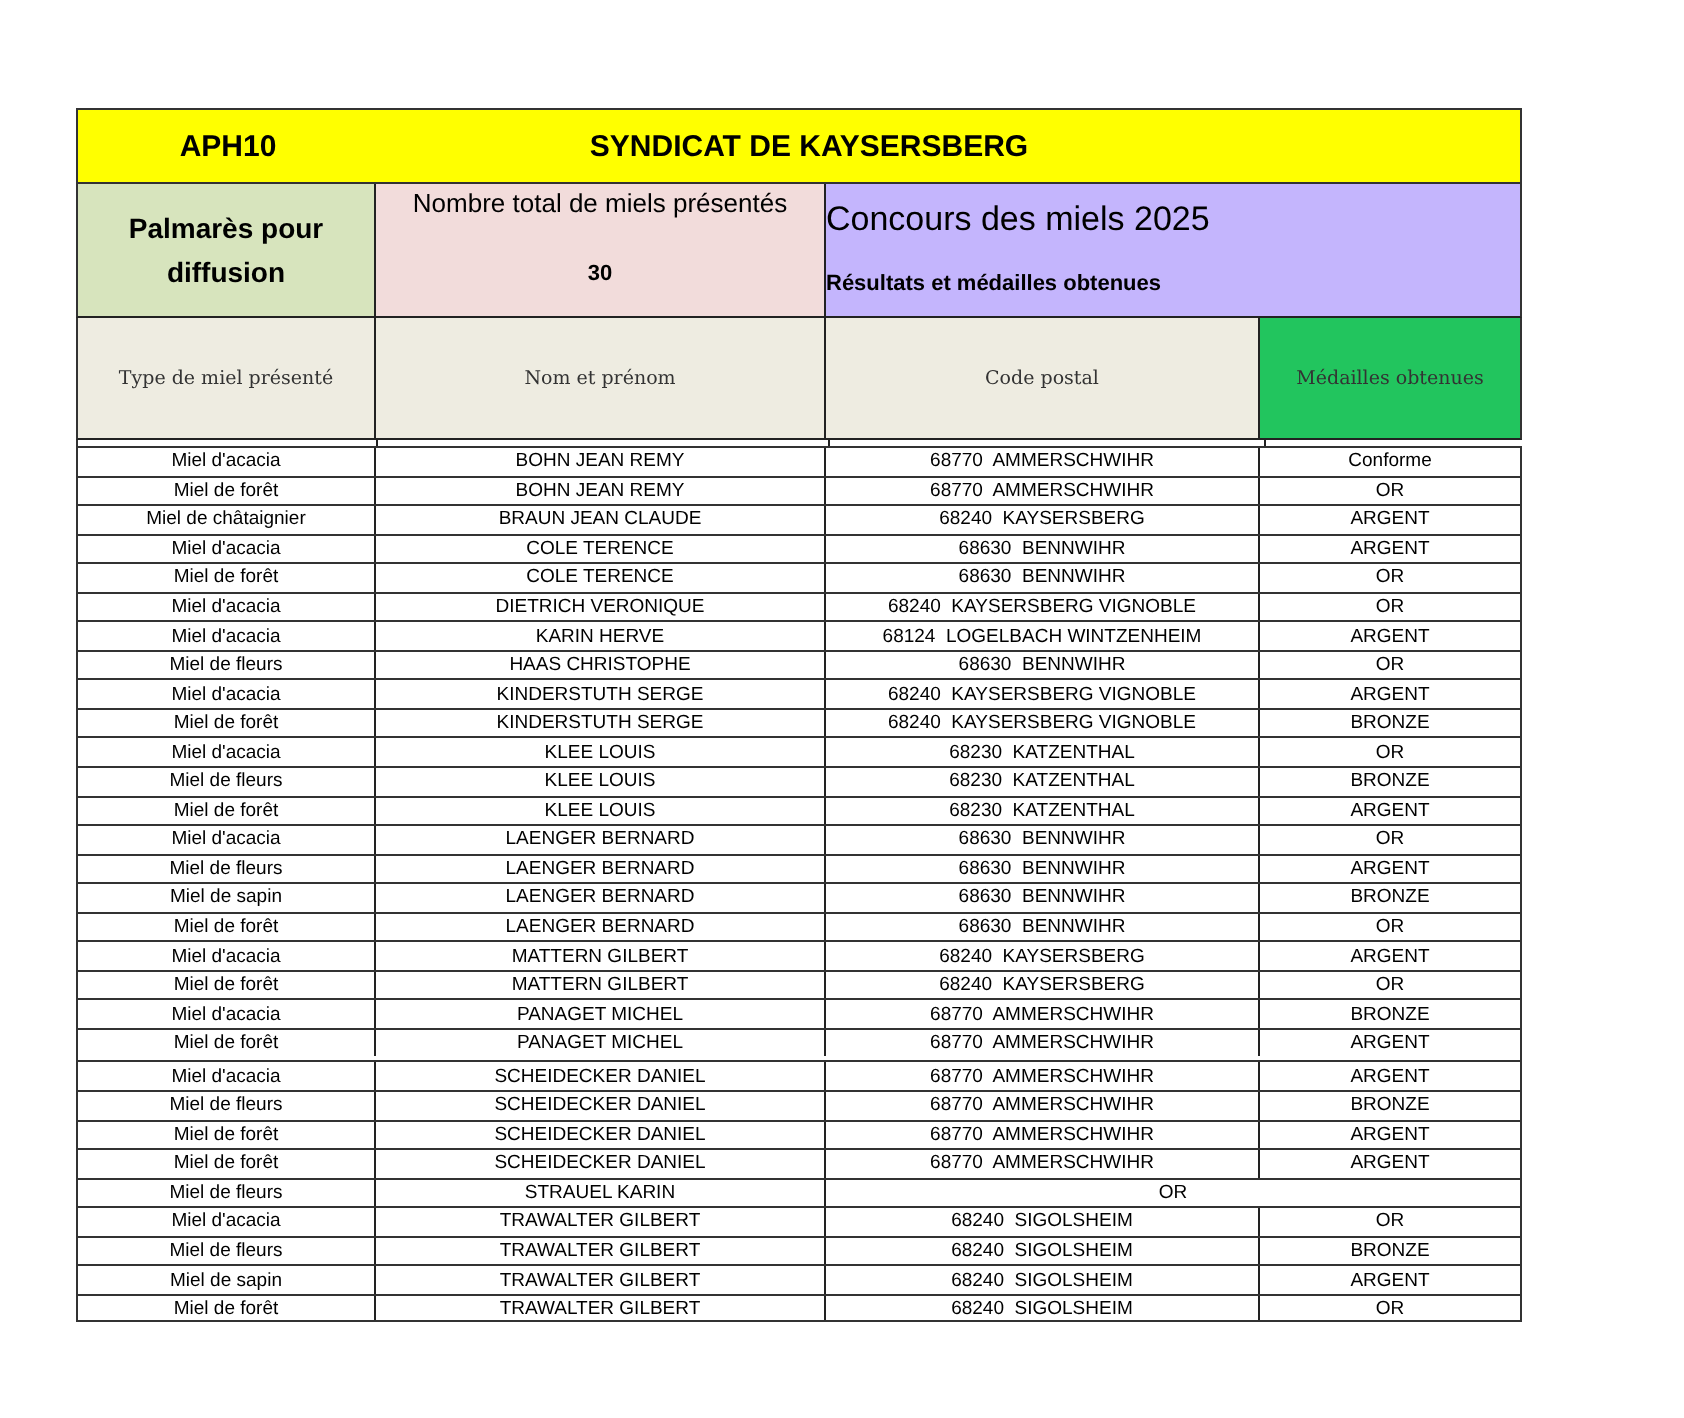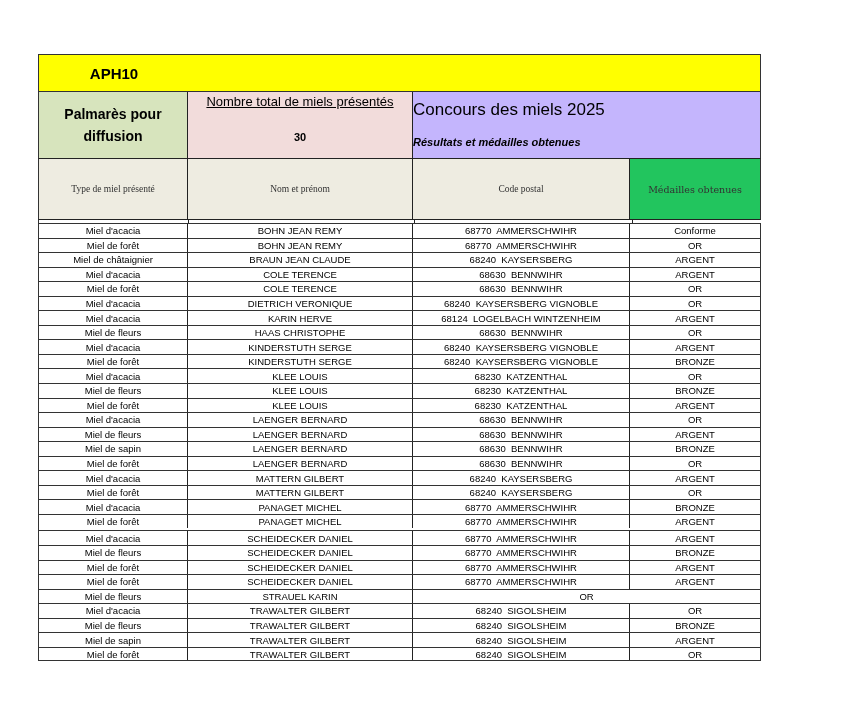--- a/index.html
+++ b/index.html
@@ -4,47 +4,48 @@
 <style>
   html, body { margin: 0; padding: 0; background: #ffffff; }
   body { width: 842px; height: 709px; position: relative; overflow: hidden; font-family: "Liberation Sans", sans-serif; color: #000; }
   .sheet { position: absolute; left: 18px; top: 54px; width: 723px; padding-left: 20px; }
   .title-row { display: flex; height: 38px; background: #ffff00; border: 1.5px solid #333; box-sizing: border-box; }
   .title-left { width: 150px; display: flex; align-items: center; justify-content: center; font-weight: bold; font-size: 15px; }
   .title-center { flex: 1; display: flex; align-items: center; justify-content: center; font-weight: bold; font-size: 15px; padding-right: 140px; }
   .info-row { display: flex; height: 67px; border-left: 1.5px solid #333; border-right: 1.5px solid #333; border-bottom: 1.5px solid #222; box-sizing: border-box; }
   .palmares { width: 149px; background: #d7e4bd; display: flex; align-items: center; justify-content: center; text-align: center; font-weight: bold; font-size: 14px; line-height: 22px; border-right: 1.5px solid #222; box-sizing: border-box; }
   .total { width: 225px; background: #f2dcdb; border-right: 1.5px solid #222; box-sizing: border-box; position: relative; font-size: 13px; text-align: center; }
-  .total .lbl { position: absolute; top: 2px; left: 0; right: 0; text-decoration: underline; }
+  .total .lbl { position: absolute; top: 2px; left: 0; right: 0; }
   .total .val { position: absolute; top: 39px; left: 0; right: 0; font-weight: bold; font-size: 11px; }
   .concours { flex: 1; background: #c4b5fd; position: relative; text-align: left; }
   .concours .ttl { position: absolute; top: 8px; left: 0; right: 0; font-size: 17px; }
-  .concours .sub { position: absolute; top: 44px; left: 0; right: 0; font-size: 11px; font-weight: bold; font-style: italic; }
+  .concours .sub { position: absolute; top: 44px; left: 0; right: 0; font-size: 11px; font-weight: bold; }
   .col-head { display: flex; height: 61px; border-left: 1.5px solid #333; border-right: 1.5px solid #333; border-bottom: 1.5px solid #222; box-sizing: border-box; font-family: "DejaVu Serif", serif; font-size: 9.5px; color: #333; }
   .col-head > div { display: flex; align-items: center; justify-content: center; box-sizing: border-box; }
   .c1 { width: 149px; border-right: 1.5px solid #222; }
   .c2 { width: 225px; border-right: 1.5px solid #222; }
   .c3 { width: 217px; border-right: 1.5px solid #222; }
   .c4 { flex: 1; }
-  .col-head .c1, .col-head .c2, .col-head .c3 { background: #eeece1; font-family: Liberation Serif, serif; }
+  .col-head .c1, .col-head .c2, .col-head .c3 { background: #eeece1; }
   .col-head .c4 { background: #22c55e; }
   .gap { height: 3px; border-left: 1.5px solid #333; border-right: 0; display: flex; box-sizing: border-box; }
   .gap .c1 { border-right: 1.5px solid #222; }
   .rows { border-left: 1.5px solid #333; border-right: 1.5px solid #333; box-sizing: border-box; }
   .row { display: flex; height: 14.55px; border-top: 1.2px solid #333; box-sizing: border-box; font-size: 9.5px; line-height: 13px; }
   .row:last-child { border-bottom: 1.2px solid #333; }
   .row > div { display: flex; align-items: center; justify-content: center; box-sizing: border-box; white-space: pre; font-family: "Liberation Sans", sans-serif; }
   .row.split { margin-top: 2px; }
 </style>
 </head>
 <body>
 
 <div class="sheet">
   <div class="title-row">
     <div class="title-left">APH10</div>
+    <div class="title-center">SYNDICAT DE KAYSERSBERG</div>
   </div>
 
   <div class="info-row">
     <div class="palmares">
       <div>
         <div>Palmarès pour</div>
         <div>diffusion</div>
       </div>
     </div>
     <div class="total">

